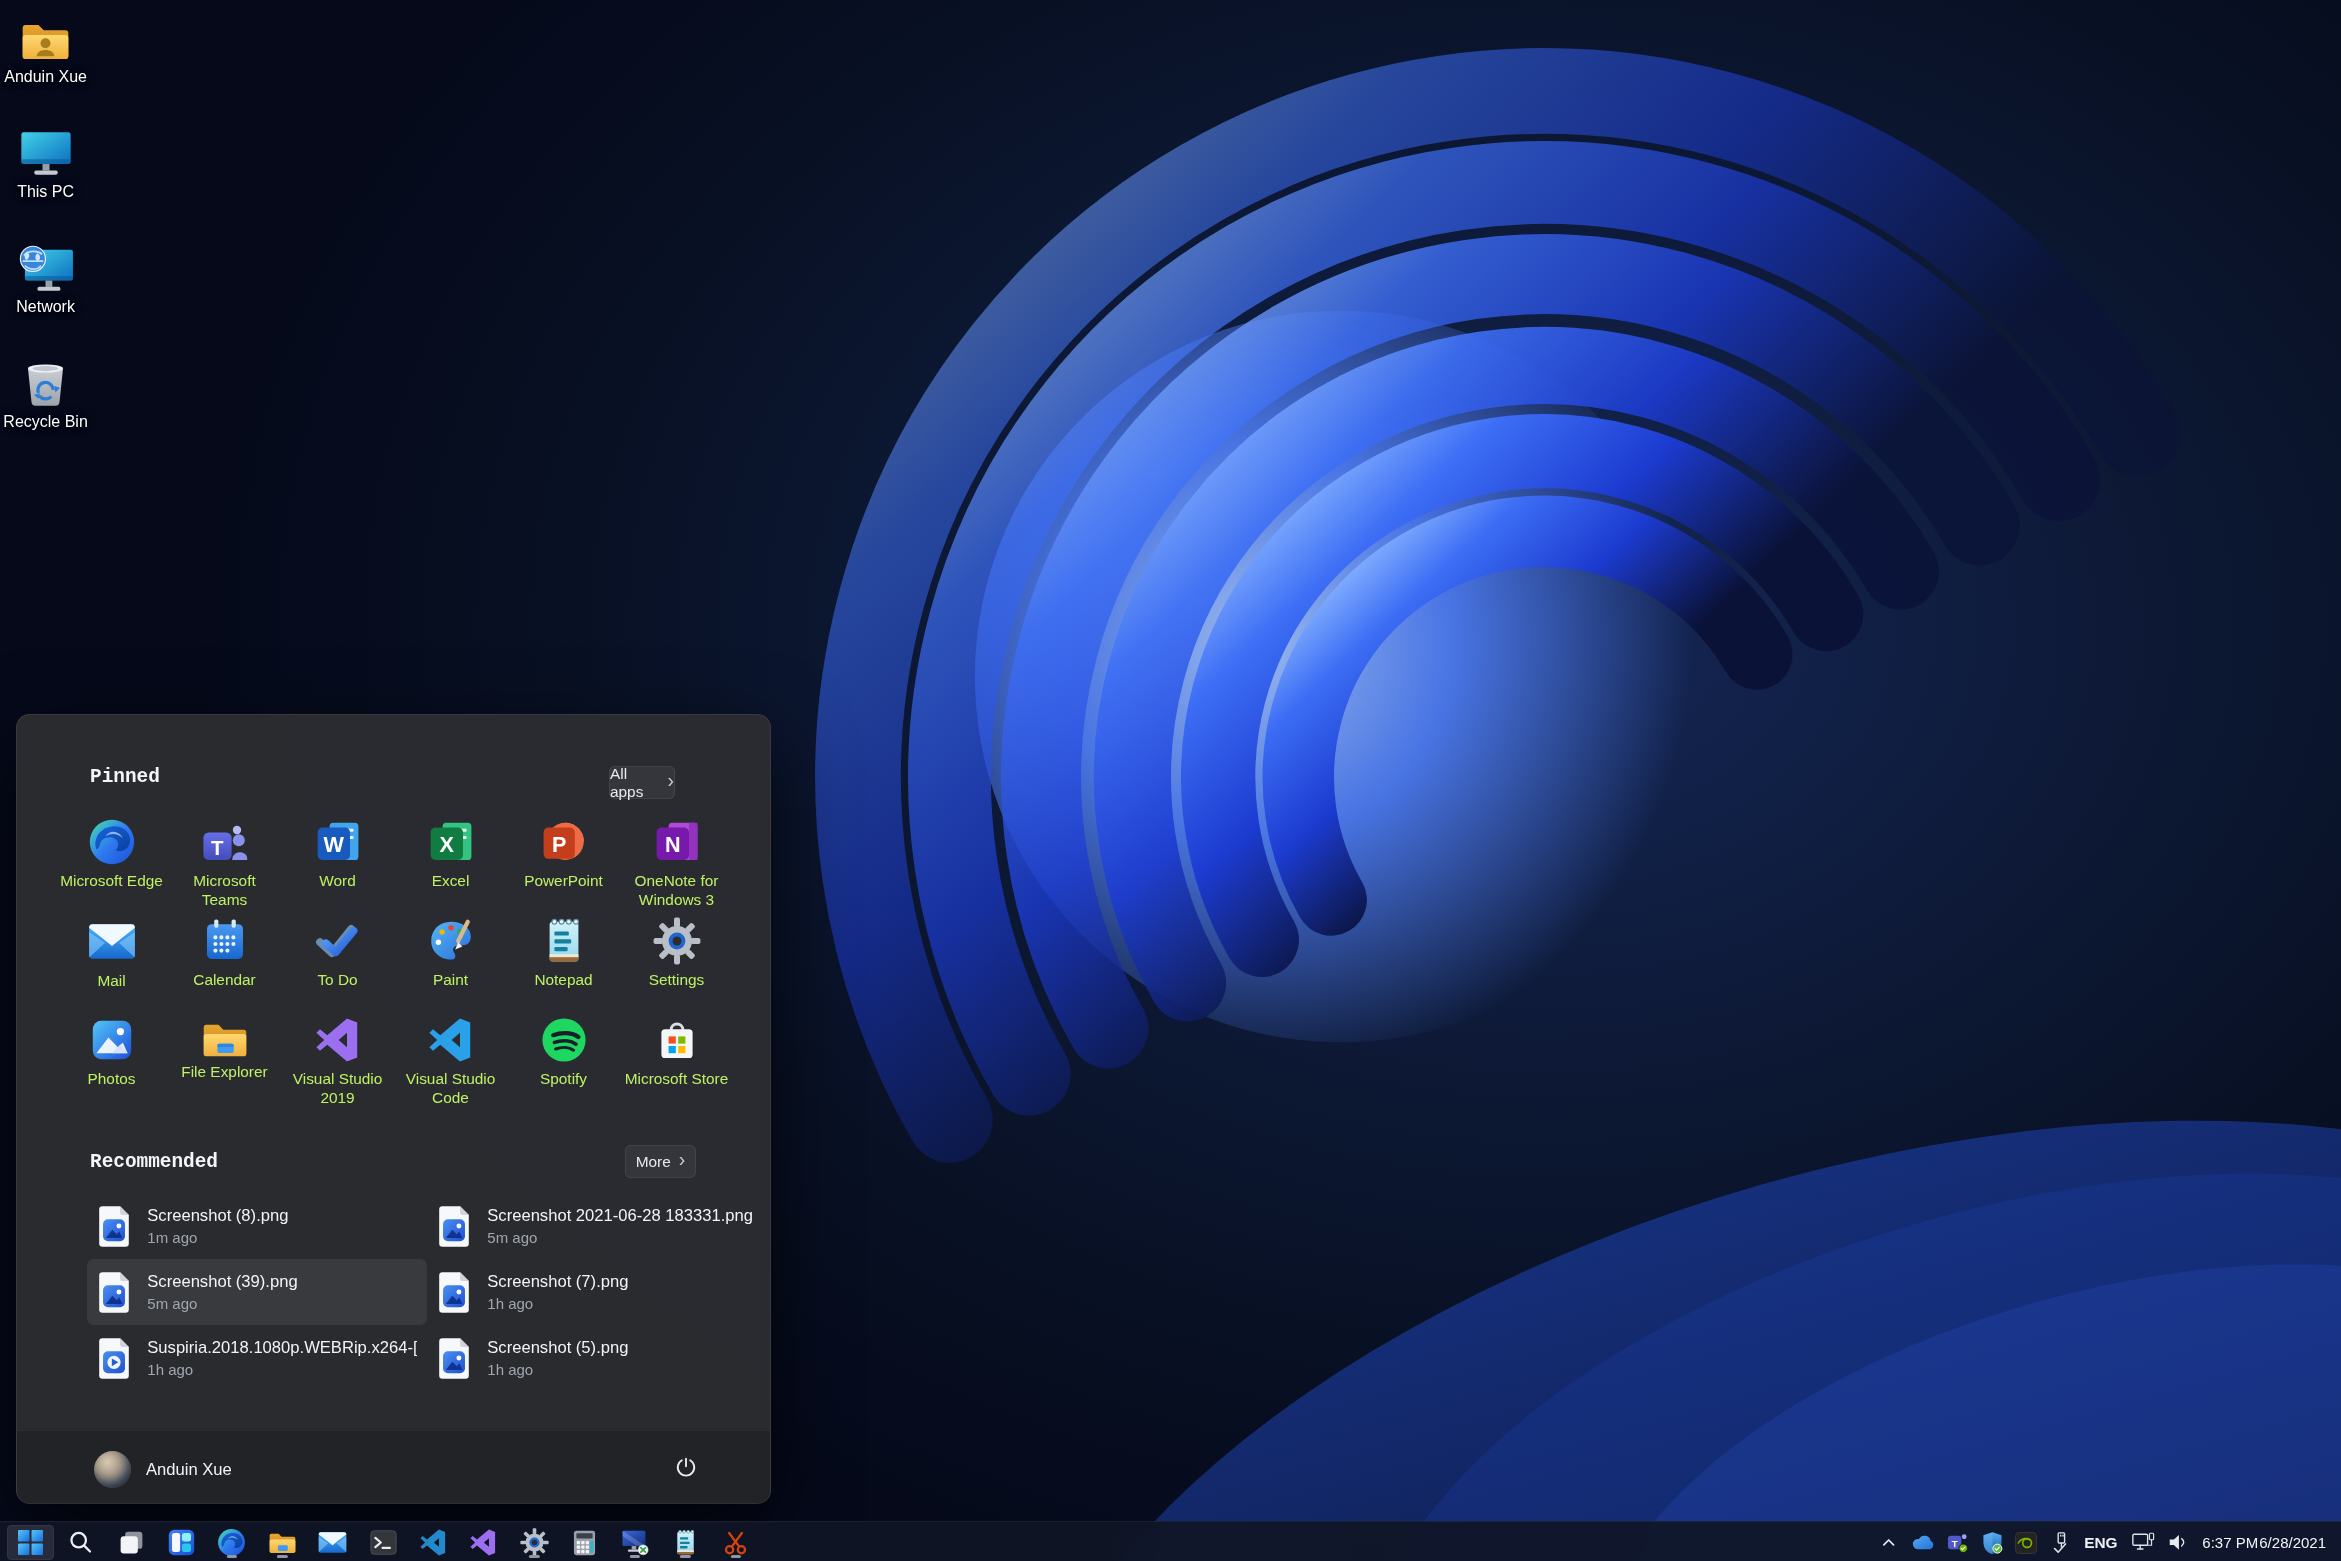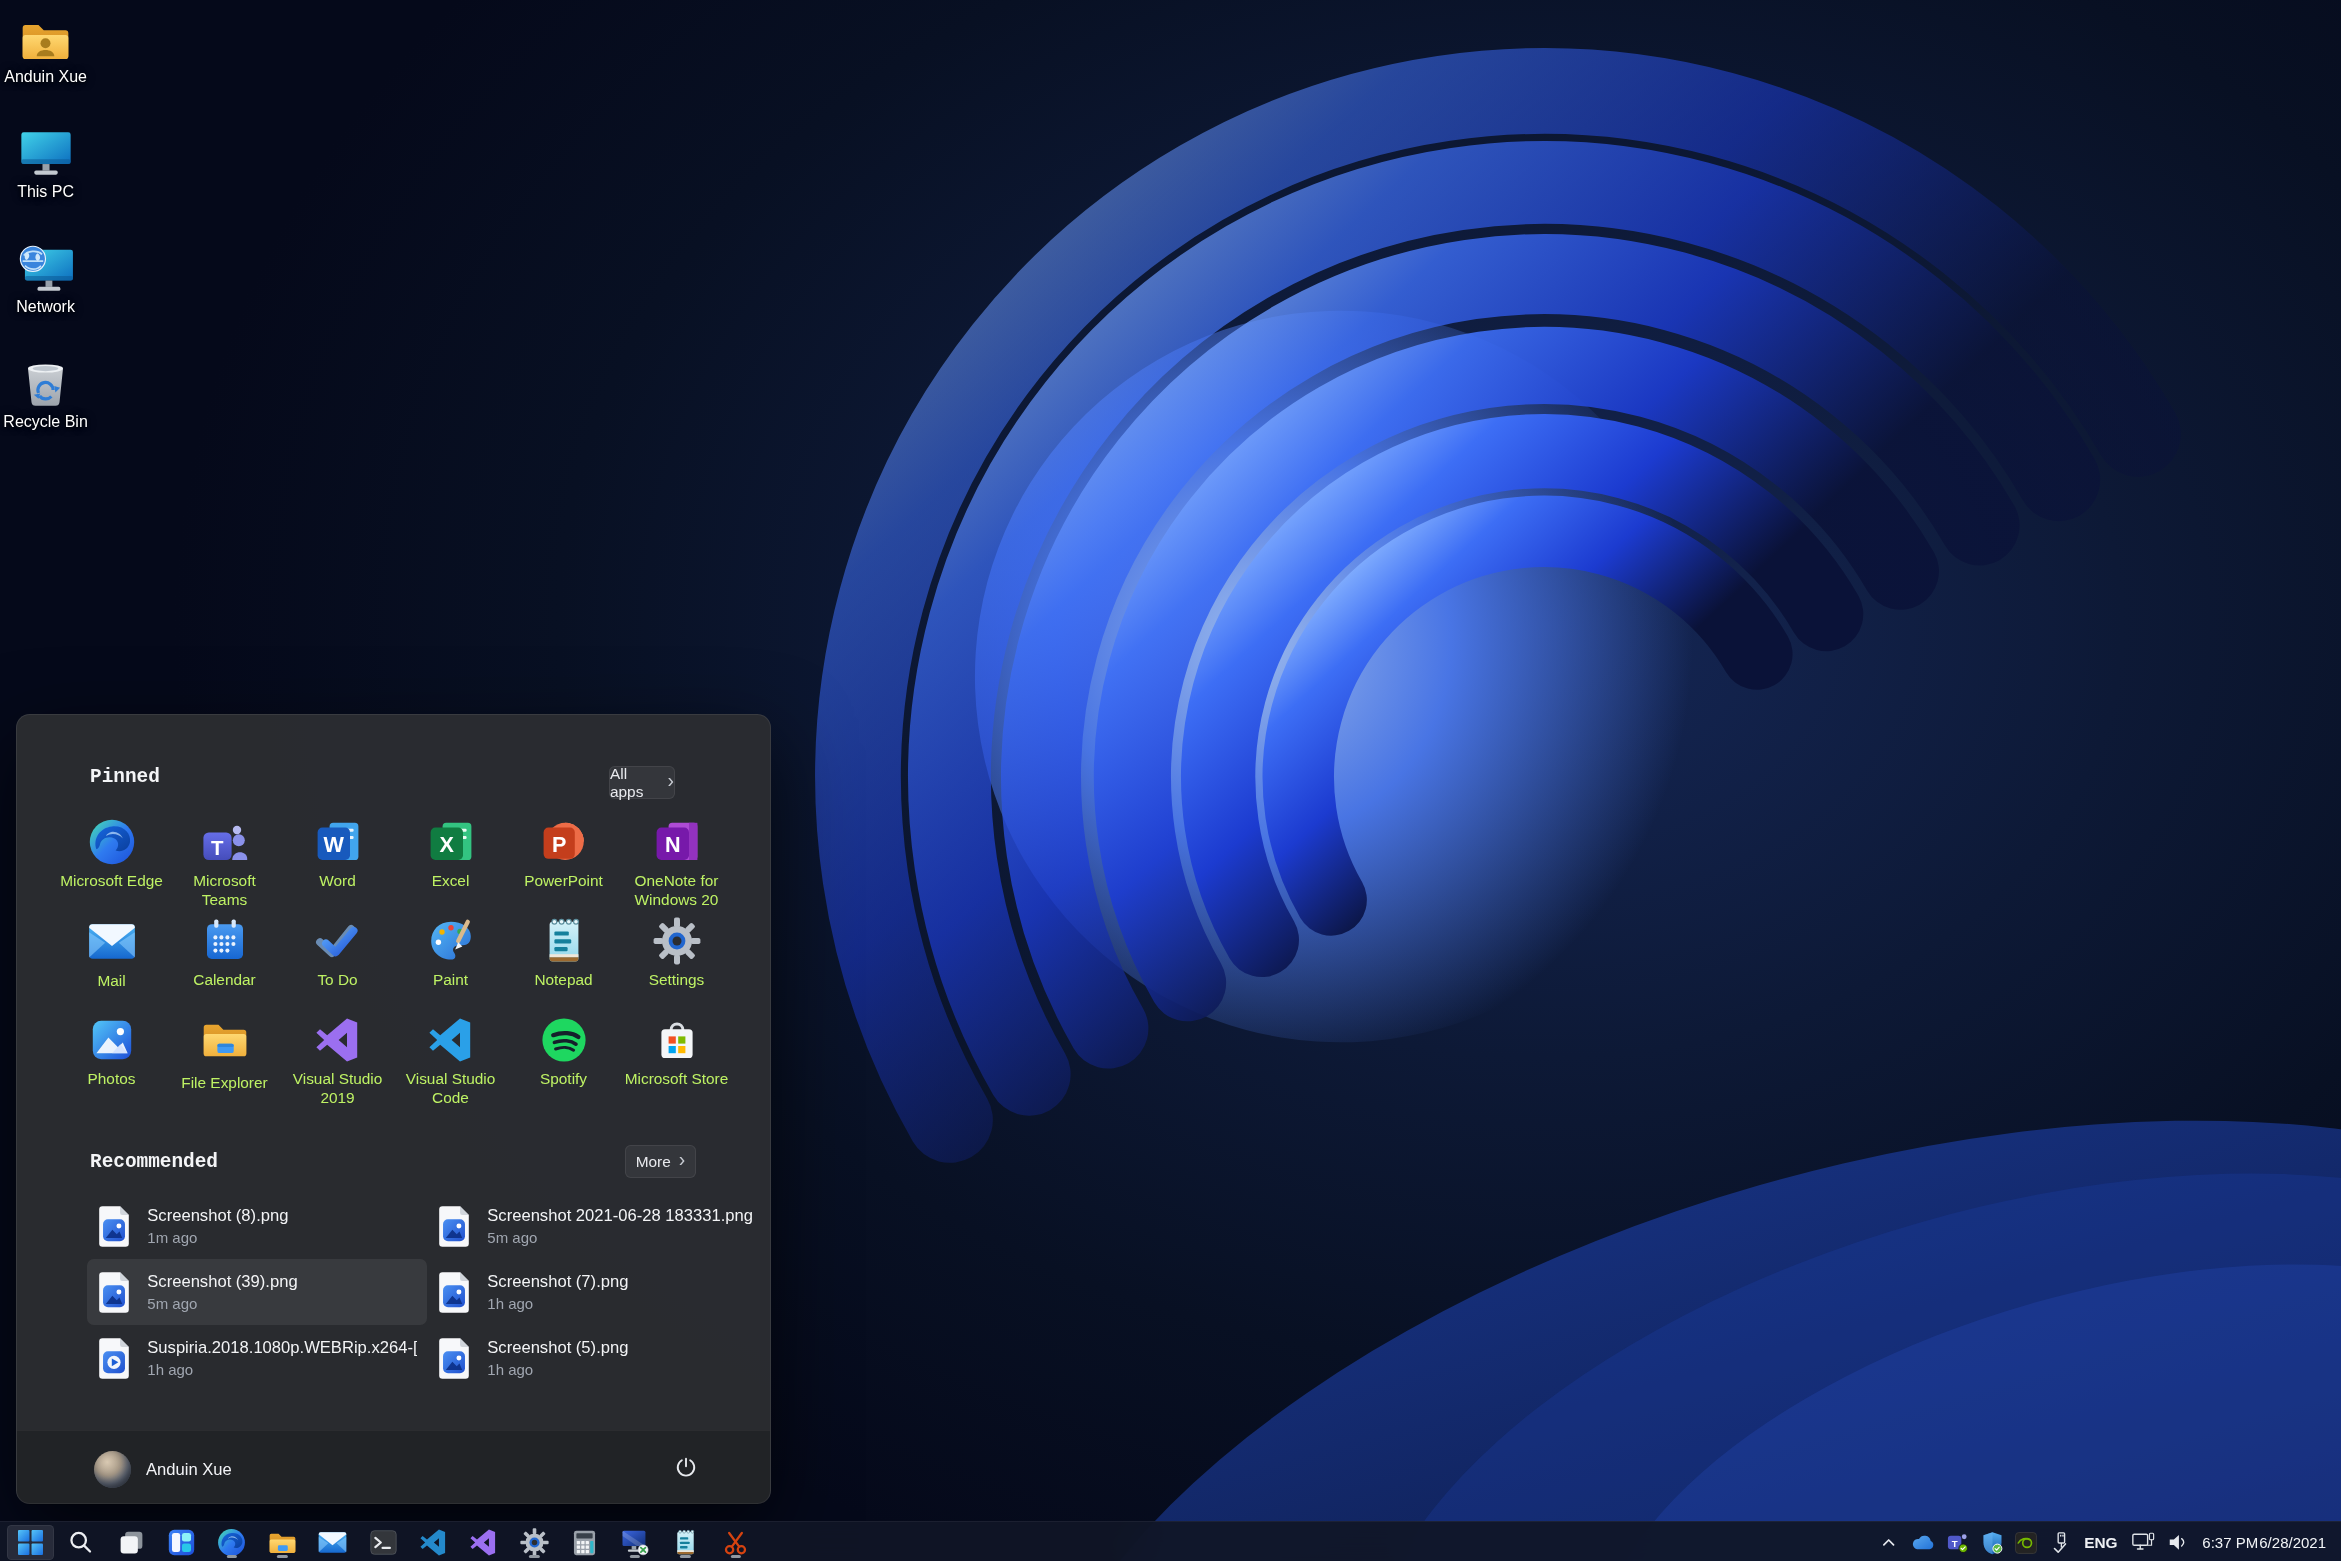--- a/index.html
+++ b/index.html
@@ -377,21 +377,21 @@
         <div class="tlabel">PowerPoint</div>
       </div>
 
       <div class="tile">
         <svg class="appico" viewBox="0 0 80 80">
           <rect x="26" y="8" width="48" height="62" rx="6" fill="#ae4bd5"></rect>
           <rect x="60" y="8" width="14" height="62" fill="#9332bf"></rect>
           <rect x="6" y="16" width="54" height="54" rx="8" fill="#7719aa"></rect>
           <text x="33" y="57" font-size="36" font-weight="bold" fill="#fff" text-anchor="middle" font-family="Liberation Sans, sans-serif">N</text>
         </svg>
-        <div class="tlabel">OneNote for Windows 20</div>
+        <div class="tlabel">OneNote for Windows 3</div>
       </div>
 
       <div class="tile">
         <svg class="appico" viewBox="0 0 84 64" style="height:37px;margin-top:5.7px">
             <use href="#sym-mail"></use>
           </svg>
         <div class="tlabel" style="margin-top:11px">Mail</div>
       </div>
 
       <div class="tile">
@@ -460,21 +460,21 @@
         </svg>
         <div class="tlabel">Photos</div>
       </div>
 
       <div class="tile">
         <svg class="appico" viewBox="0 0 88 70" style="height:40px;margin-top:4px">
           <use href="#sym-folder"></use>
           <rect x="30" y="42" width="30" height="17" rx="4" fill="#3f9af5"></rect>
           <rect x="30" y="42" width="30" height="6" rx="3" fill="#2f86dd"></rect>
         </svg>
-        <div class="tlabel" style="margin-top:13px">File Explorer</div>
+        <div class="tlabel" style="margin-top:2px">File Explorer</div>
       </div>
 
       <div class="tile">
         <svg class="appico" viewBox="0 0 80 80" style="color:#9b6ff0">
             <use href="#sym-vsmark"></use>
           </svg>
         <div class="tlabel">Visual Studio 2019</div>
       </div>
 
       <div class="tile">

